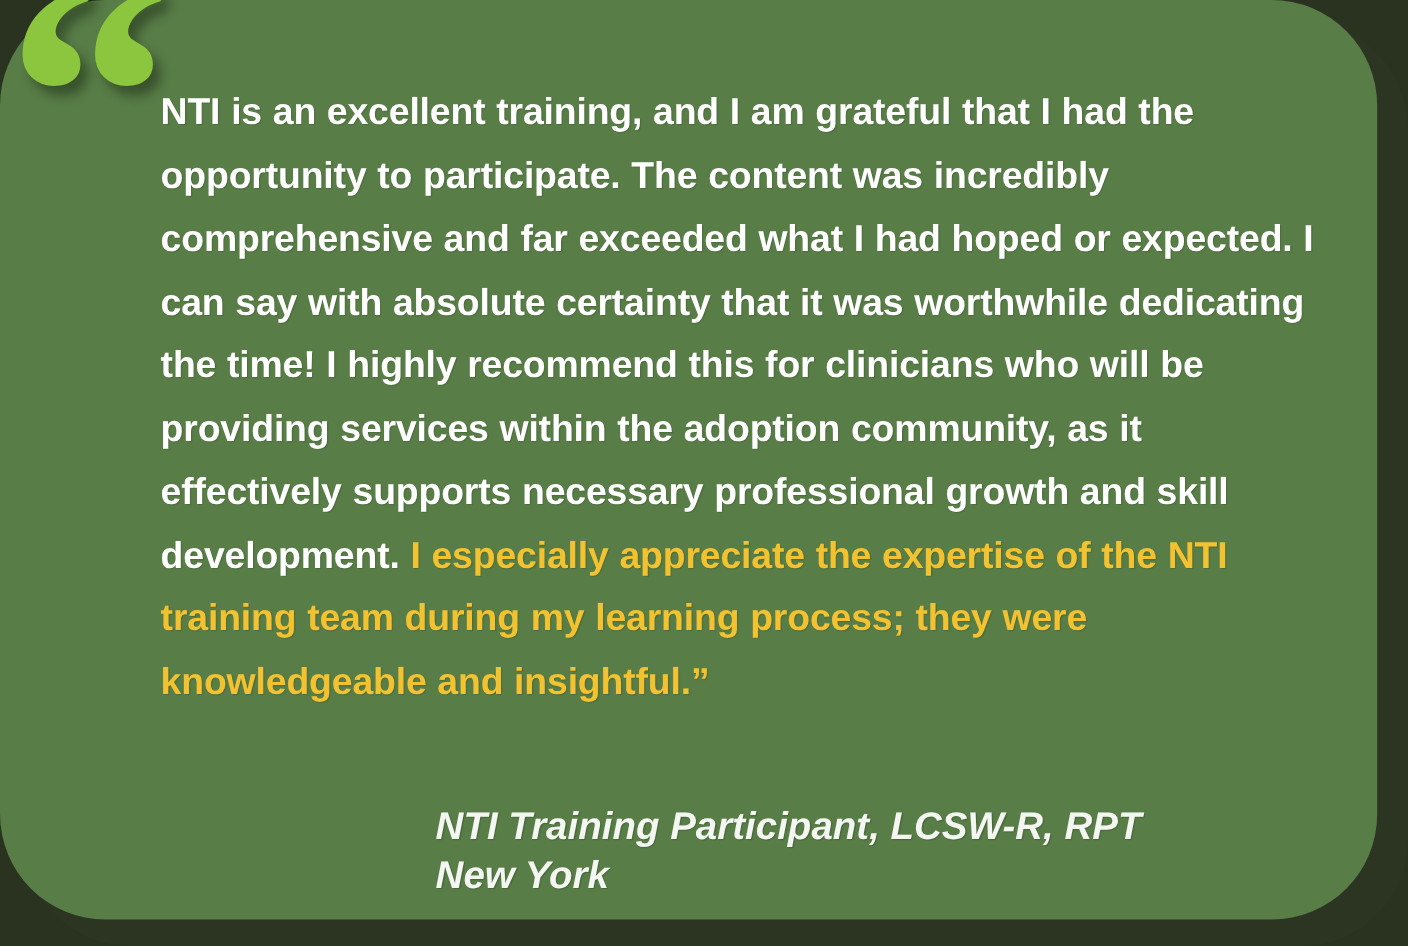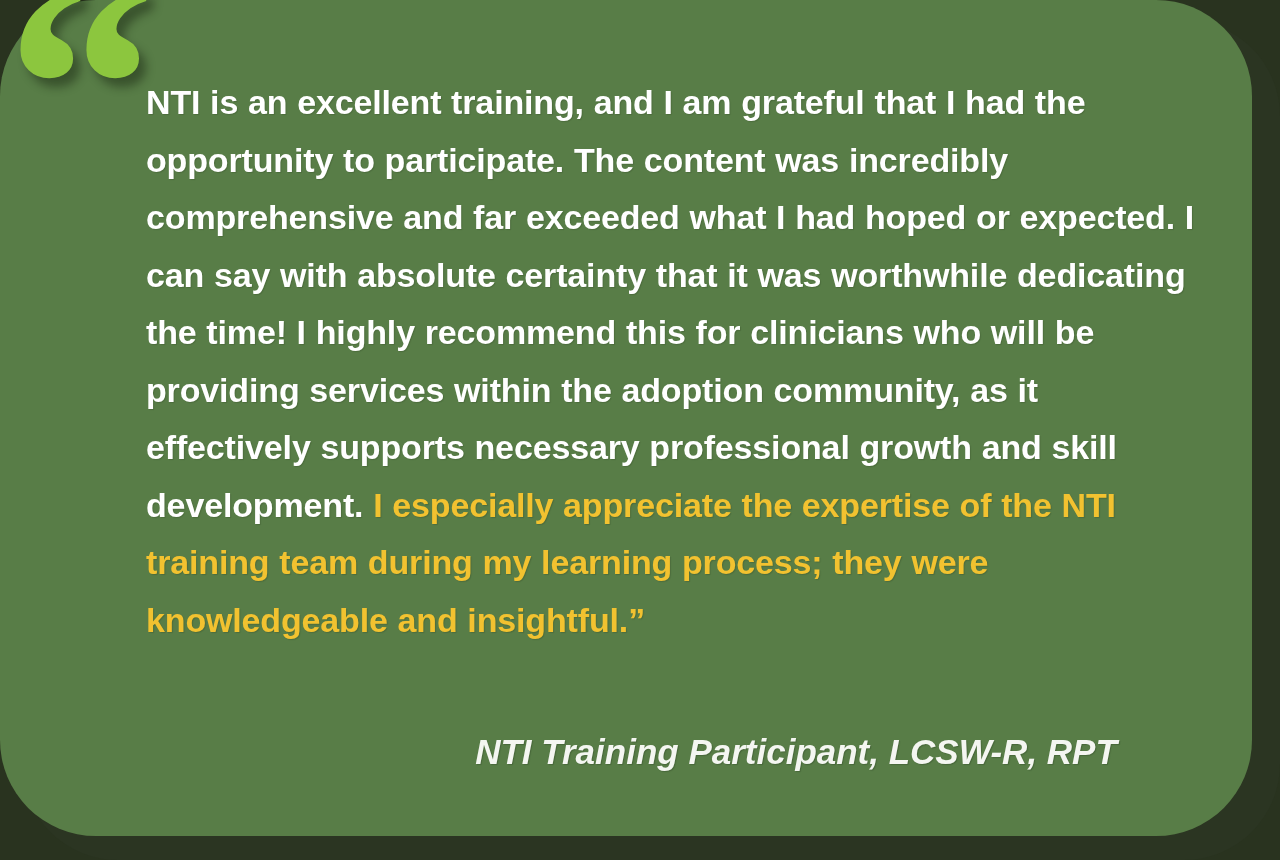--- a/index.html
+++ b/index.html
@@ -88,21 +88,21 @@
 
   .quote-highlight {
     color: #f2c230;
   }
 
   #attribution {
     position: absolute;
     right: 56px;
     top: 730px;
     width: 800px;
-    text-align: center;
+    text-align: left;
     font-family: "Liberation Sans", sans-serif;
     font-weight: 700;
     font-style: italic;
     font-size: 35px;
     line-height: 44px;
     color: #f4f6f1;
     text-shadow: 1px 1px 1px rgba(25, 38, 18, 0.25);
   }
 
   .attribution-line {
@@ -120,16 +120,17 @@
   <div id="quote-card">
 
     <div id="open-quote-mark">“</div>
 
     <div id="quote-body">
       <p id="quote-text"><span class="quote-main">NTI is an excellent training, and I am grateful that I had the opportunity to participate. The content was incredibly comprehensive and far exceeded what I had hoped or expected. I can say with absolute certainty that it was worthwhile dedicating the time! I highly recommend this for clinicians who will be providing services within the adoption community, as it effectively supports necessary professional growth and skill development.  </span><span class="quote-highlight">I especially appreciate the expertise of the NTI training team during my learning process; they were knowledgeable and insightful.”</span></p>
     </div>
 
     <div id="attribution">
       <span class="attribution-line">NTI Training Participant, LCSW-R, RPT</span>
+      <span class="attribution-line">New York</span>
     </div>
 
   </div>
 </div>
 
 </body></html>

